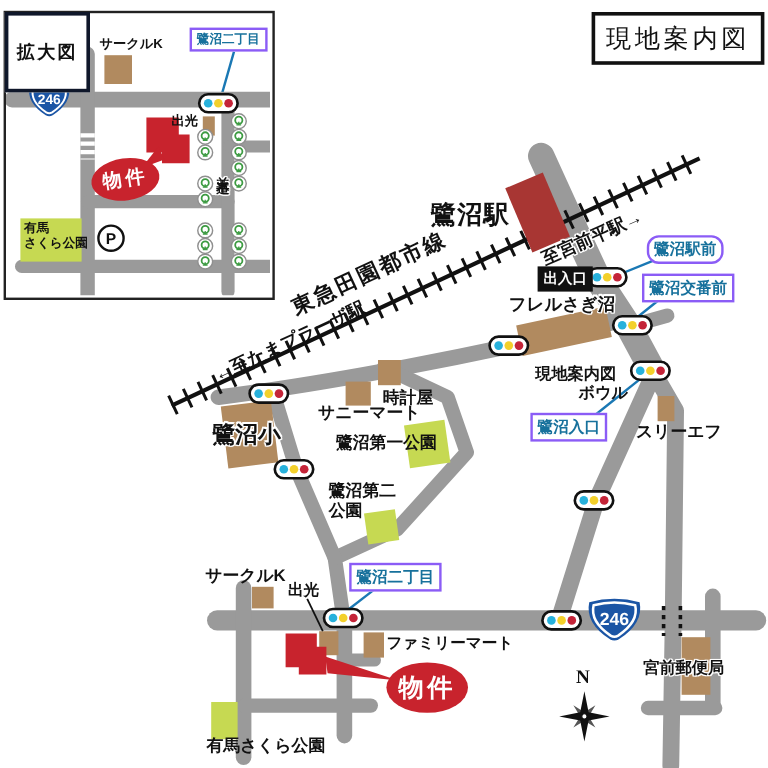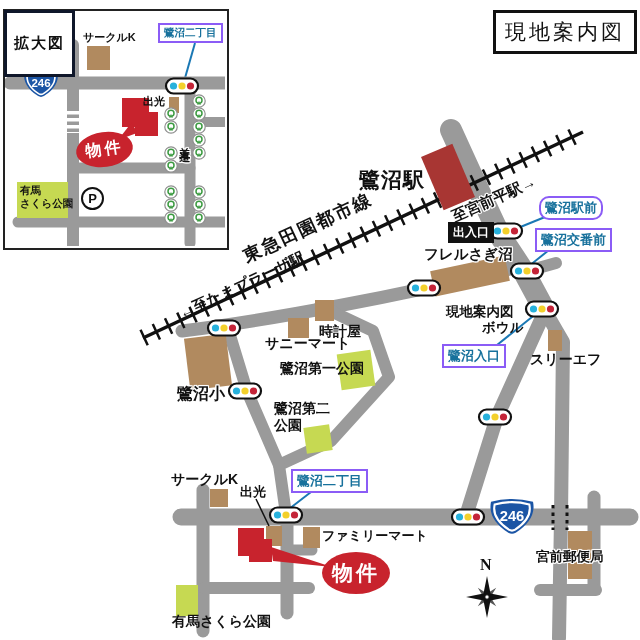--- a/index.html
+++ b/index.html
@@ -194,21 +194,21 @@
 <div class="lbl outline" style="left:424px;top:246px;font-size:14.5px;">フレルさぎ沼</div>
 <div class="box-blue" style="left:539px;top:196px;font-size:13px;border-radius:10px;">鷺沼駅前</div>
 <div class="box-blue" style="left:535px;top:228px;font-size:13px;">鷺沼交番前</div>
 <div class="lbl" style="left:446px;top:304px;font-size:13.5px;">現地案内図</div>
 <div class="lbl" style="left:446px;top:320px;font-size:13.5px;margin-left:36px;">ボウル</div>
 <div class="lbl" style="left:319px;top:323px;font-size:14px;">時計屋</div>
 <div class="lbl" style="left:265px;top:335px;font-size:14px;">サニーマート</div>
 <div class="lbl" style="left:280px;top:360px;font-size:14px;">鷺沼第一公園</div>
 <div class="lbl" style="left:274px;top:400px;font-size:14px;">鷺沼第二</div>
 <div class="lbl" style="left:274px;top:417px;font-size:14px;">公園</div>
-<div class="lbl outline" style="left:177px;top:352px;font-size:16px;margin-top:33px;">鷺沼小</div>
+<div class="lbl outline" style="left:177px;top:352px;font-size:19px;">鷺沼小</div>
 <div class="box-blue" style="left:442px;top:344px;font-size:13px;">鷺沼入口</div>
 <div class="lbl" style="left:530px;top:351px;font-size:14px;">スリーエフ</div>
 <div class="lbl" style="left:171px;top:471px;font-size:14px;">サークルK</div>
 <div class="lbl" style="left:240px;top:485px;font-size:13px;">出光</div>
 <div class="box-blue" style="left:291px;top:469px;font-size:13px;">鷺沼二丁目</div>
 <div class="lbl" style="left:322px;top:529px;font-size:13px;">ファミリーマート</div>
 <div class="oval" style="left:322px;top:552px;width:68px;height:42px;font-size:21px;">物件</div>
 <div class="lbl outline" style="left:536px;top:549px;font-size:13.5px;">宮前郵便局</div>
 <div class="lbl" style="left:172px;top:613px;font-size:14px;">有馬さくら公園</div>
 <div class="lbl north" style="left:480px;top:556px;font-size:16px;">N</div>

